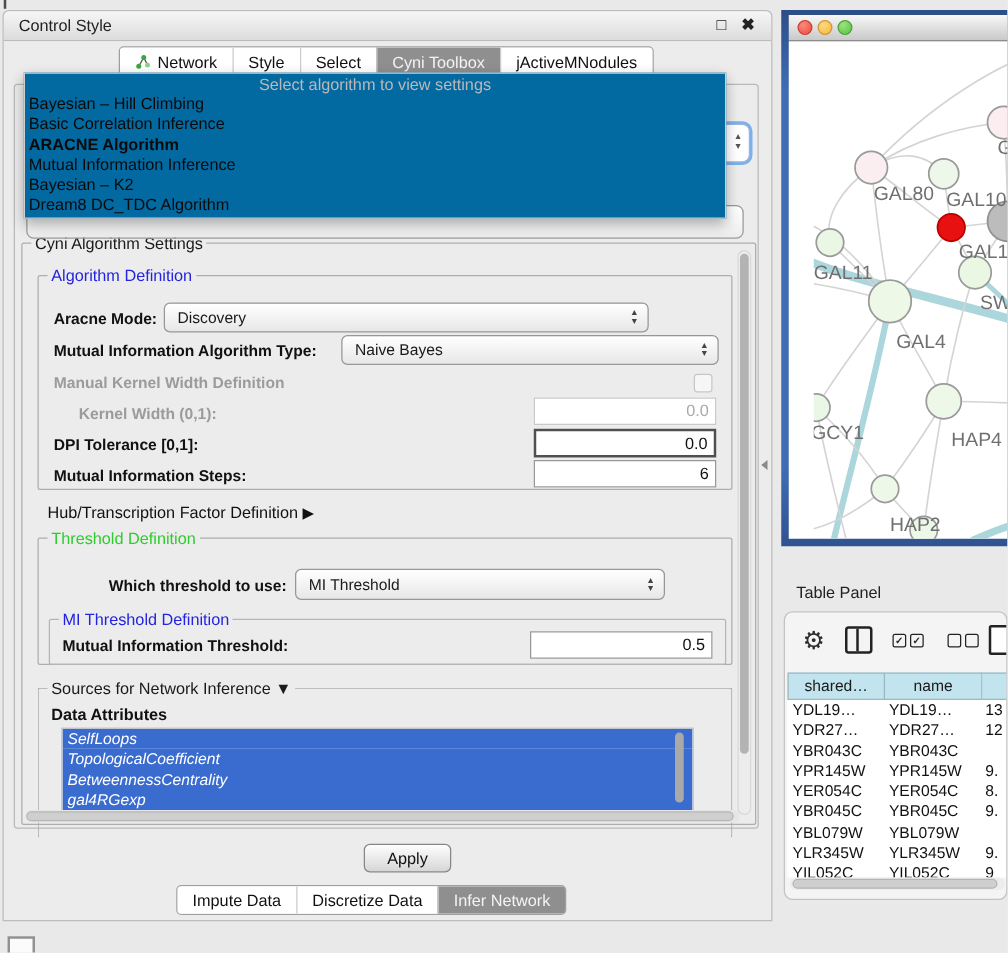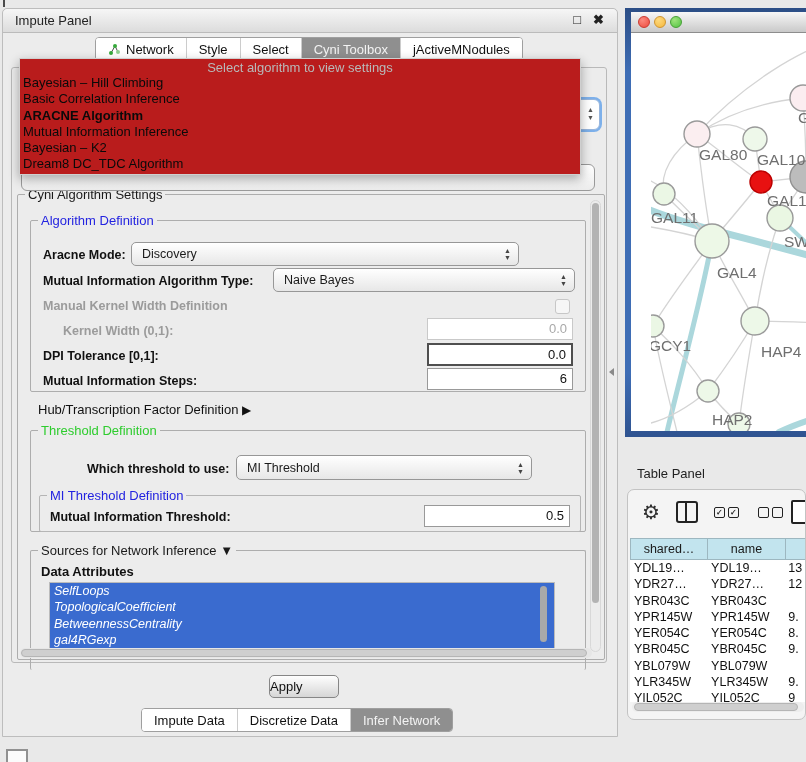--- a/index.html
+++ b/index.html
@@ -22,21 +22,21 @@
   
   .outer-panel{position:absolute;left:8px;top:58px;width:596px;height:596px;
       border:1px solid #b9b9b9;border-radius:3px;box-sizing:border-box;}
   
   .combo-frag{position:absolute;left:574px;top:90px;width:21px;height:29px;background:#fff;
       border:1px solid #98b6dd;border-radius:0 6px 6px 0;box-shadow:0 0 0 2px #7db0ea;z-index:1;}
   .combo-frag .spin{position:absolute;right:5px;top:6px;font-size:7px;color:#555;line-height:8px;}
   .combo-sliver{position:absolute;left:18px;top:155px;width:574px;height:27px;
       background:linear-gradient(#ffffff,#ececec);border:1px solid #9a9a9a;border-radius:6px;z-index:1;box-sizing:border-box;}
   
-  .dropdown{position:absolute;left:16px;top:49px;width:560px;height:115px;background:#b91c1c;
+  .dropdown{position:absolute;left:16px;top:49px;width:560px;height:115px;background:#0369a1;
       border:1px solid #cfcfcf;box-shadow:0 4px 10px rgba(0,0,0,.32);z-index:3;overflow:hidden;}
   .dd-placeholder{height:15px;text-align:center;color:#b9b9b9;font-size:13px;padding-top:1px;}
   .dd-item{font-size:13px;line-height:16.3px;padding-left:3px;color:#0a0a0a;white-space:nowrap;}
   .dd-item.sel{font-weight:bold;}
   
   .group{position:absolute;border:1px solid #adadad;border-radius:2px;box-sizing:border-box;}
   .group-label{position:absolute;top:-8px;left:7px;background:#ececec;padding:0 3px;font-size:13px;color:#1a1a1a;white-space:nowrap;}
   .lbl-blue{color:#2323e0;}
   .lbl-green{color:#2ecc2e;}
   .flabel{position:absolute;font-size:12.5px;font-weight:bold;color:#111;white-space:nowrap;}
@@ -55,21 +55,21 @@
   .attr-list{position:absolute;background:#fff;border:1px solid #bbb;overflow:hidden;box-sizing:border-box;}
   .attr-item{height:16.3px;line-height:16.3px;font-size:12.5px;color:#fff;padding-left:4px;}
   .attr-item.sel{background:#3a6bcf;font-style:italic;}
   
   .vscroll{position:absolute;width:11px;background:#ececec;border:1px solid #d8d8d8;border-radius:6px;box-sizing:border-box;}
   .vthumb{position:absolute;left:1px;width:7px;background:#b3b3b3;border-radius:4px;}
   .hscroll{position:absolute;height:10px;background:#e6e6e6;border-radius:5px;}
   .hthumb{position:absolute;top:1px;height:8px;background:#cfcfcf;border:1px solid #b5b5b5;border-radius:5px;box-sizing:border-box;}
   
   .pushbtn{position:absolute;background:linear-gradient(#fefefe,#d6d6d6);border:1px solid #868686;
-      border-radius:5px;font-size:13px;box-sizing:border-box;padding-top:3px;color:#111;}
+      border-radius:5px;font-size:13px;text-align:center;box-sizing:border-box;padding-top:3px;color:#111;margin-left:22px;}
   
   .div-arrow{position:absolute;left:609px;top:368px;width:0;height:0;border-top:4px solid transparent;
       border-bottom:4px solid transparent;border-right:5px solid #8a8a8a;}
   
   .nw{position:absolute;left:625px;top:8px;width:181px;height:429px;
       background:linear-gradient(180deg,#2c4e86,#3e6db5 15%,#3e6db5 85%,#2f5390);}
   .nw-title{position:absolute;left:6px;top:4px;right:0;height:20px;
       background:linear-gradient(#f7f7f7,#c9c9c9);border-bottom:1px solid #8d8d8d;}
   .light{position:absolute;top:4px;width:12px;height:12px;border-radius:50%;box-sizing:border-box;}
   .nw-canvas{position:absolute;left:6px;top:25px;right:0;bottom:6px;background:#fff;overflow:hidden;padding-left:20px;}
@@ -97,21 +97,21 @@
   .tick{position:absolute;left:3px;top:0;width:2px;height:7px;background:#4a4a4a;}
   text{font-family:"Liberation Sans",sans-serif;}
 </style>
 </head>
 <body>
 
 <div class="tick"></div>
 
 <div class="cp">
   <div class="cp-titlebar">
-    <span class="cp-title">Impute Panel</span>
+    <span class="cp-title">Control Style</span>
     <span class="cp-btn" style="right:36px;">□</span>
     <span class="cp-btn" style="right:13px;">✖</span>
   </div>
 
   <div class="tabstrip" style="left:92px;top:28px;" id="top-tabs">
       <div class="tab"><span class="ticon">
           <svg width="13" height="13" viewBox="0 0 13 13">
             <line x1="3" y1="10" x2="7" y2="3" stroke="#4a4a4a" stroke-width="1"></line>
             <line x1="7" y1="3" x2="10" y2="9" stroke="#4a4a4a" stroke-width="1"></line>
             <circle cx="3" cy="10" r="2" fill="#37a93c"></circle>

